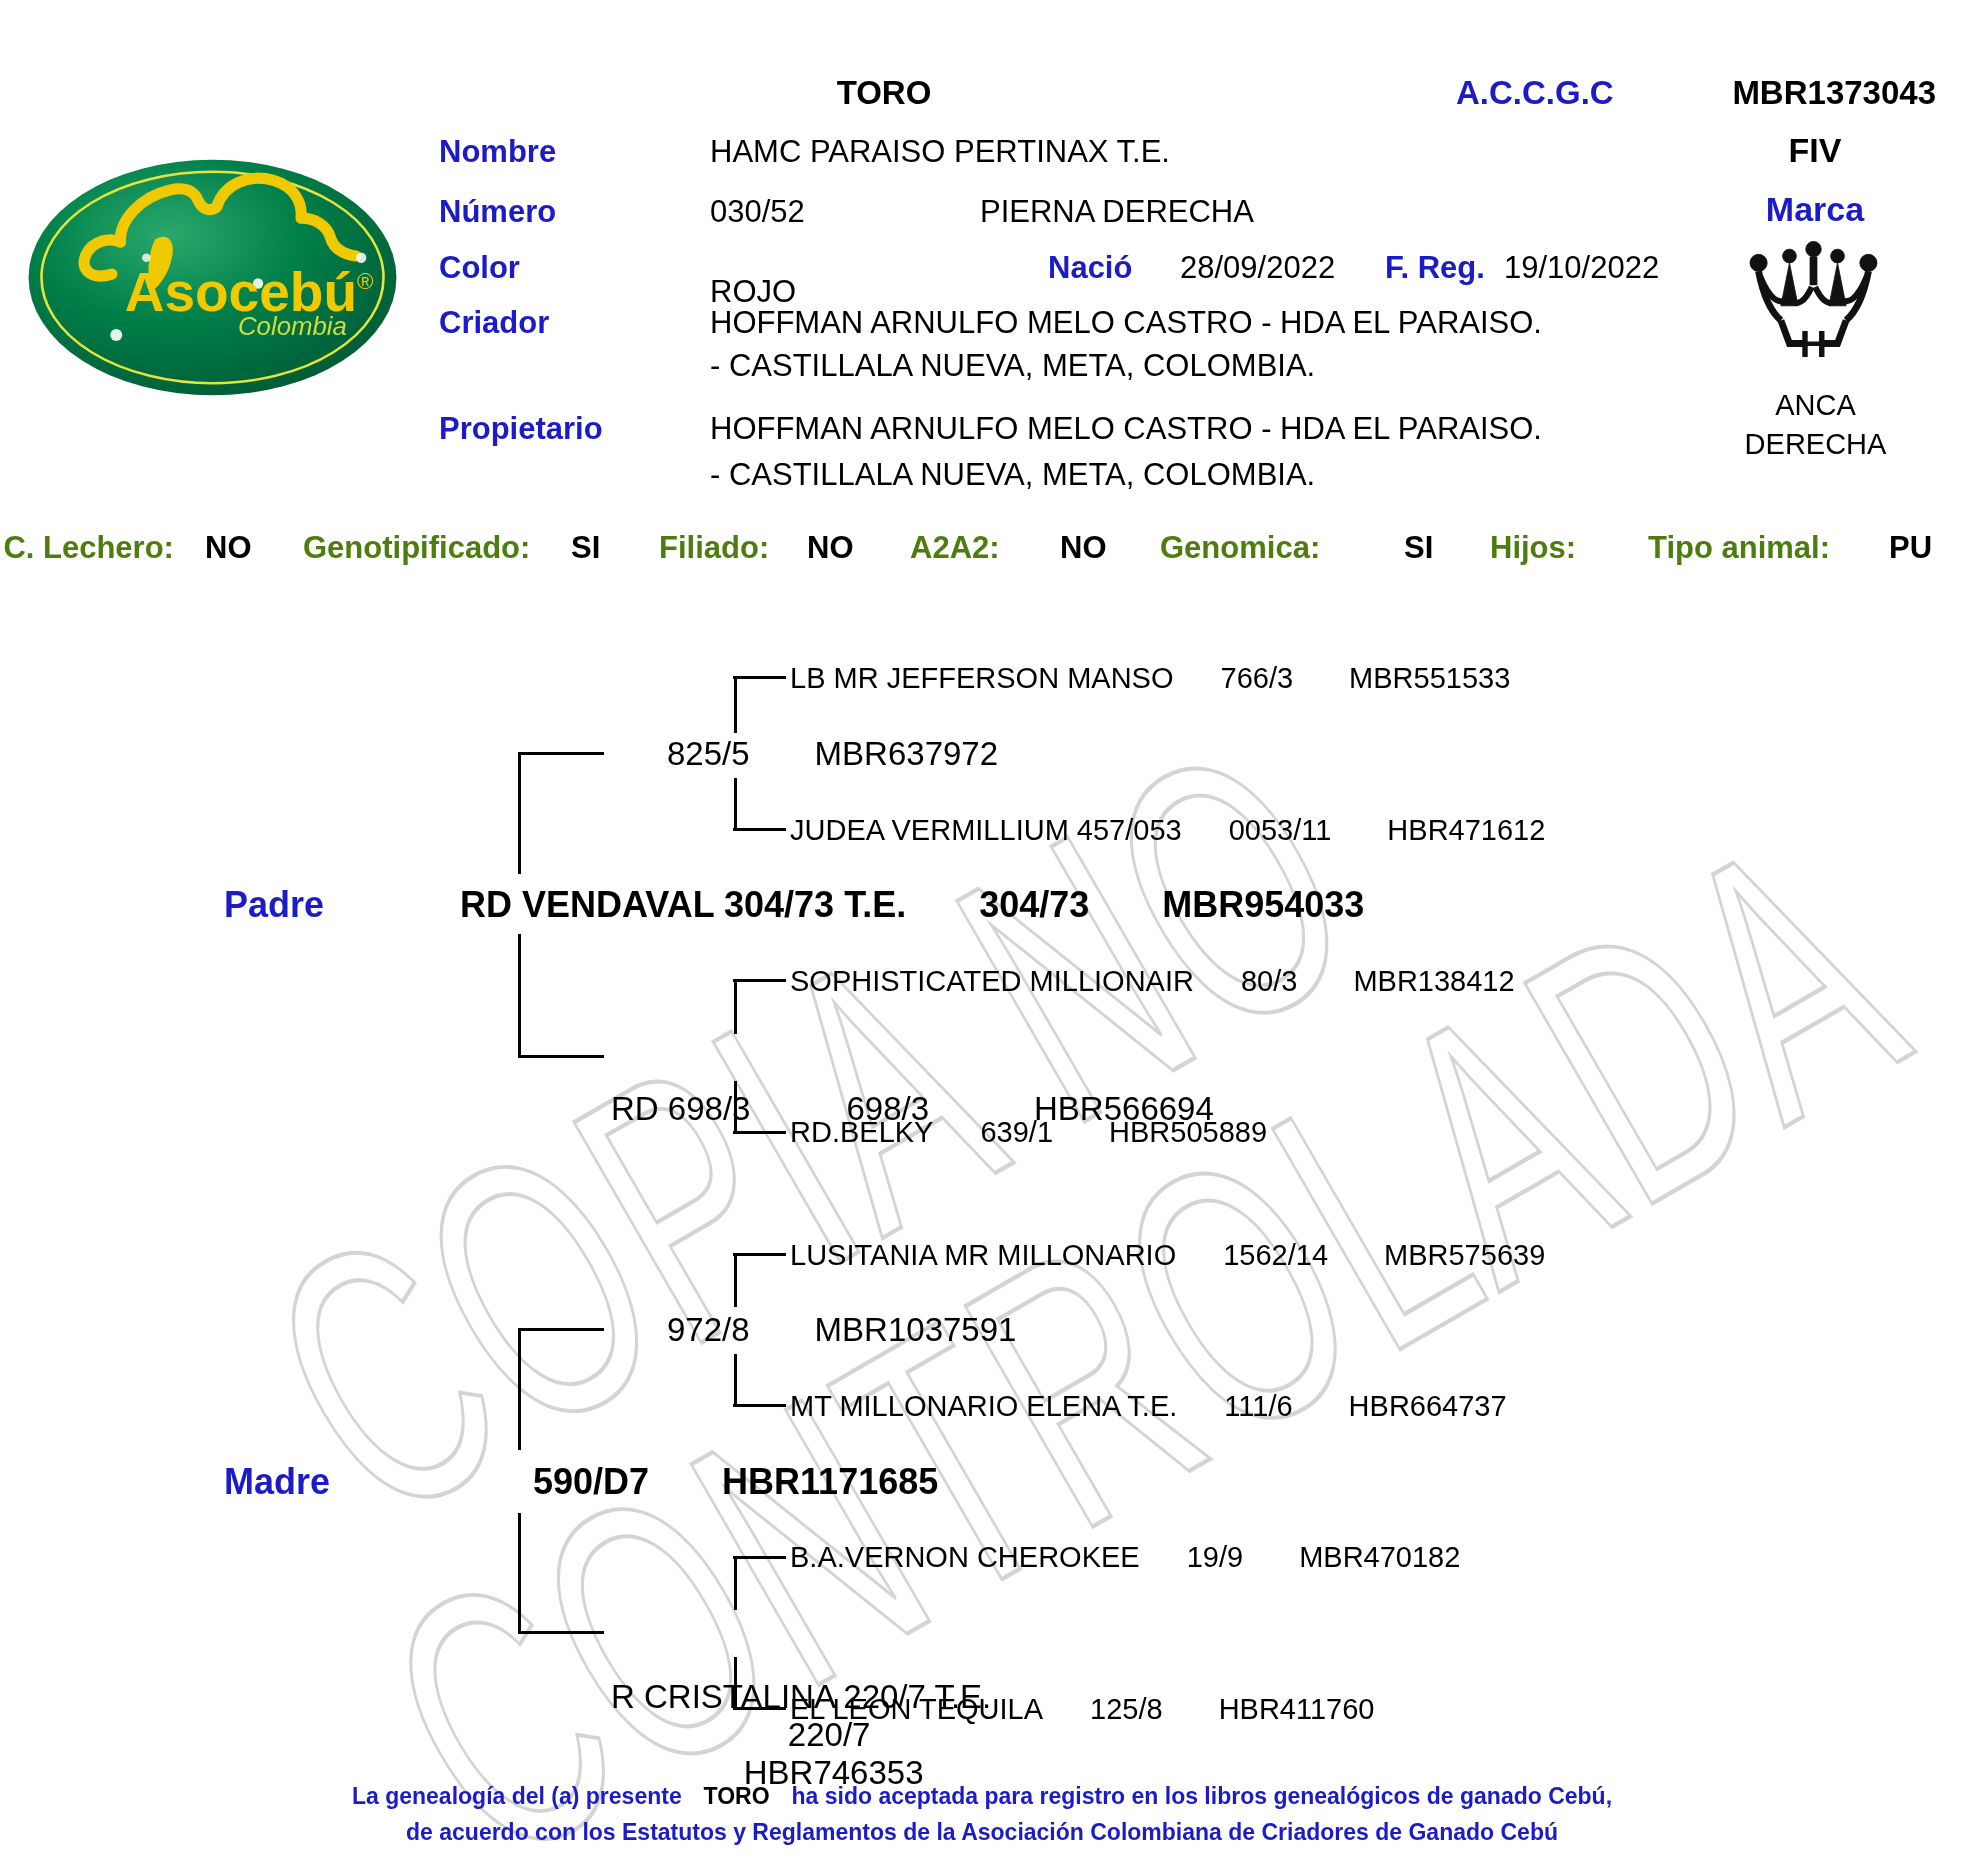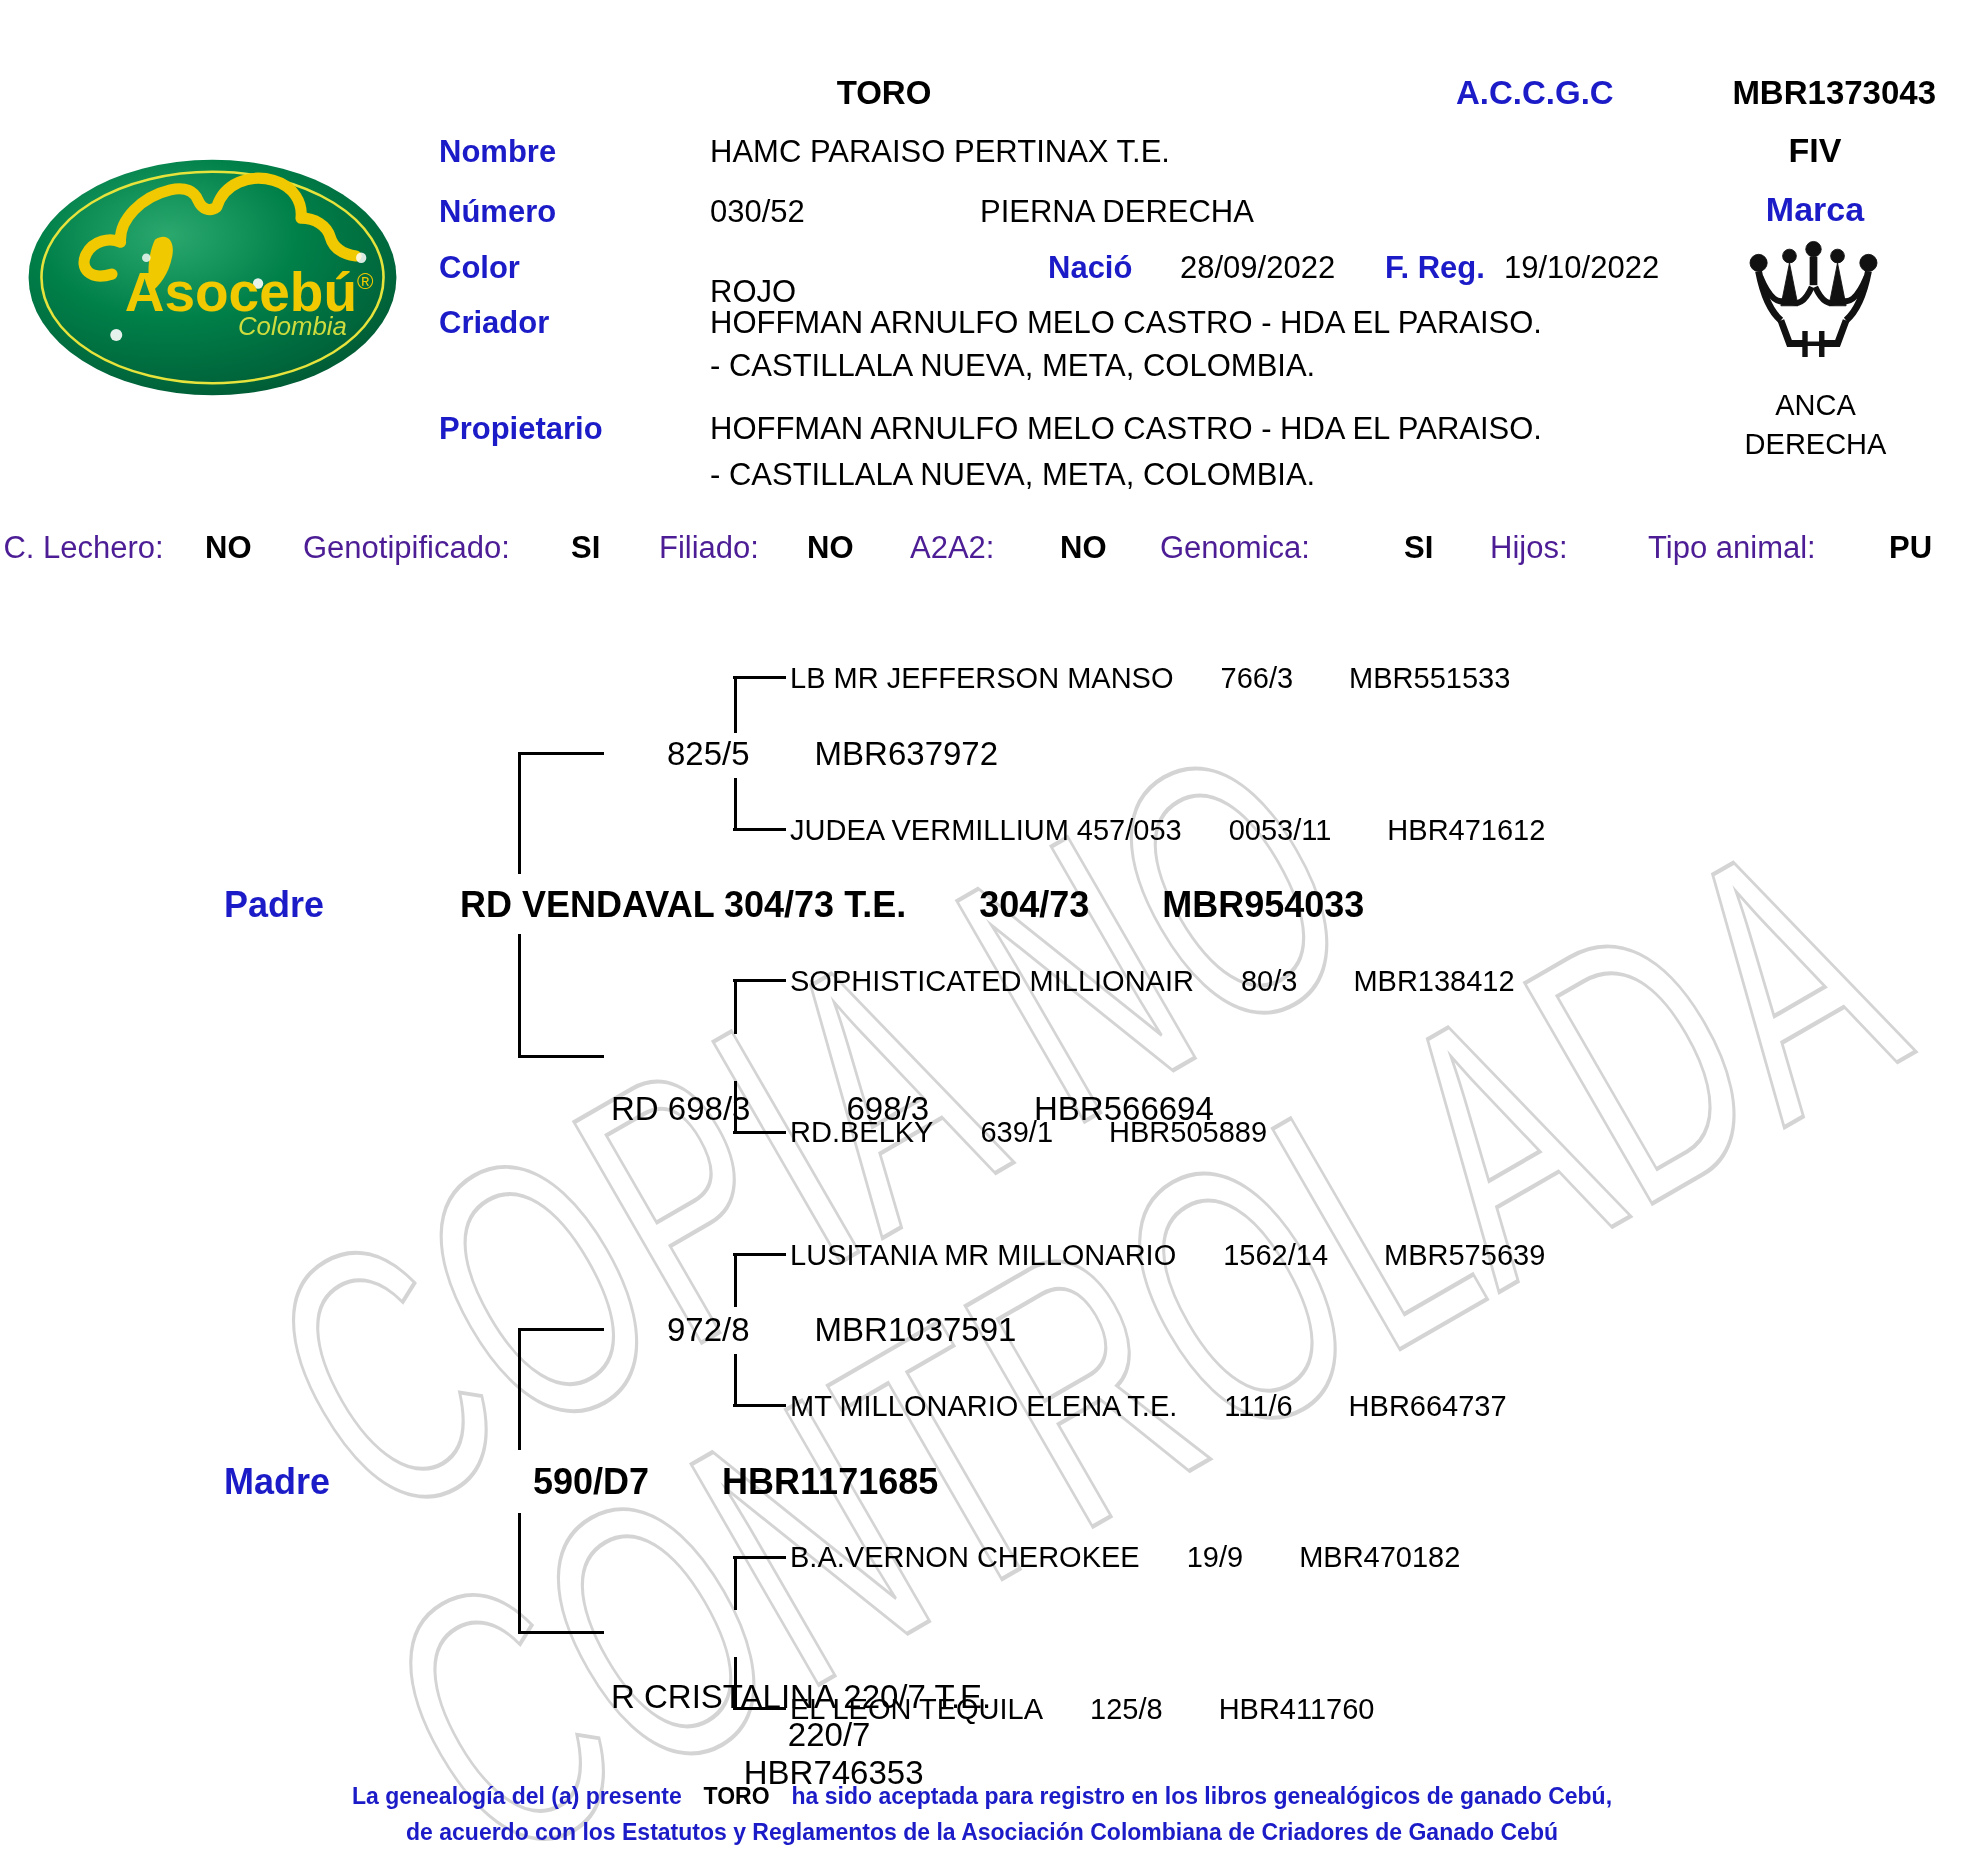--- a/index.html
+++ b/index.html
@@ -6,21 +6,21 @@
   body{width:1980px;height:1871px;position:relative;overflow:hidden;
        font-family:"Liberation Sans","DejaVu Sans",sans-serif;color:#000;}
   .abs{position:absolute;white-space:nowrap;}
   .blue{color:#1b1bc8;}
   
   .t-title{font-size:33px;font-weight:bold;}
   .lbl{font-size:31px;font-weight:bold;color:#1b1bc8;}
   .val{font-size:31px;}
   .big-b{font-size:34px;font-weight:bold;}
   
-  .attr-l{font-size:31px;font-weight:normal;color:#4c1d95;}
+  .attr-l{font-size:31px;font-weight:bold;color:#4d7c0f;}
   .attr-v{font-size:31px;font-weight:bold;color:#000;}
   
   .ped{position:absolute;display:flex;align-items:center;height:52px;white-space:nowrap;z-index:2;}
   .l1{left:460px;font-size:36px;font-weight:bold;}
   .l1 .num{margin-left:73px;} .l1 .reg{margin-left:73px;}
   .l2{left:611px;font-size:33px;}
   .l2 .num{margin-left:56px;} .l2 .reg{margin-left:65px;}
   .l3{left:790px;font-size:29px;}
   .l3 .num{margin-left:47px;} .l3 .reg{margin-left:56px;}
   .ped-label{position:absolute;font-size:36px;font-weight:bold;color:#1b1bc8;height:52px;display:flex;align-items:center;z-index:2;}

